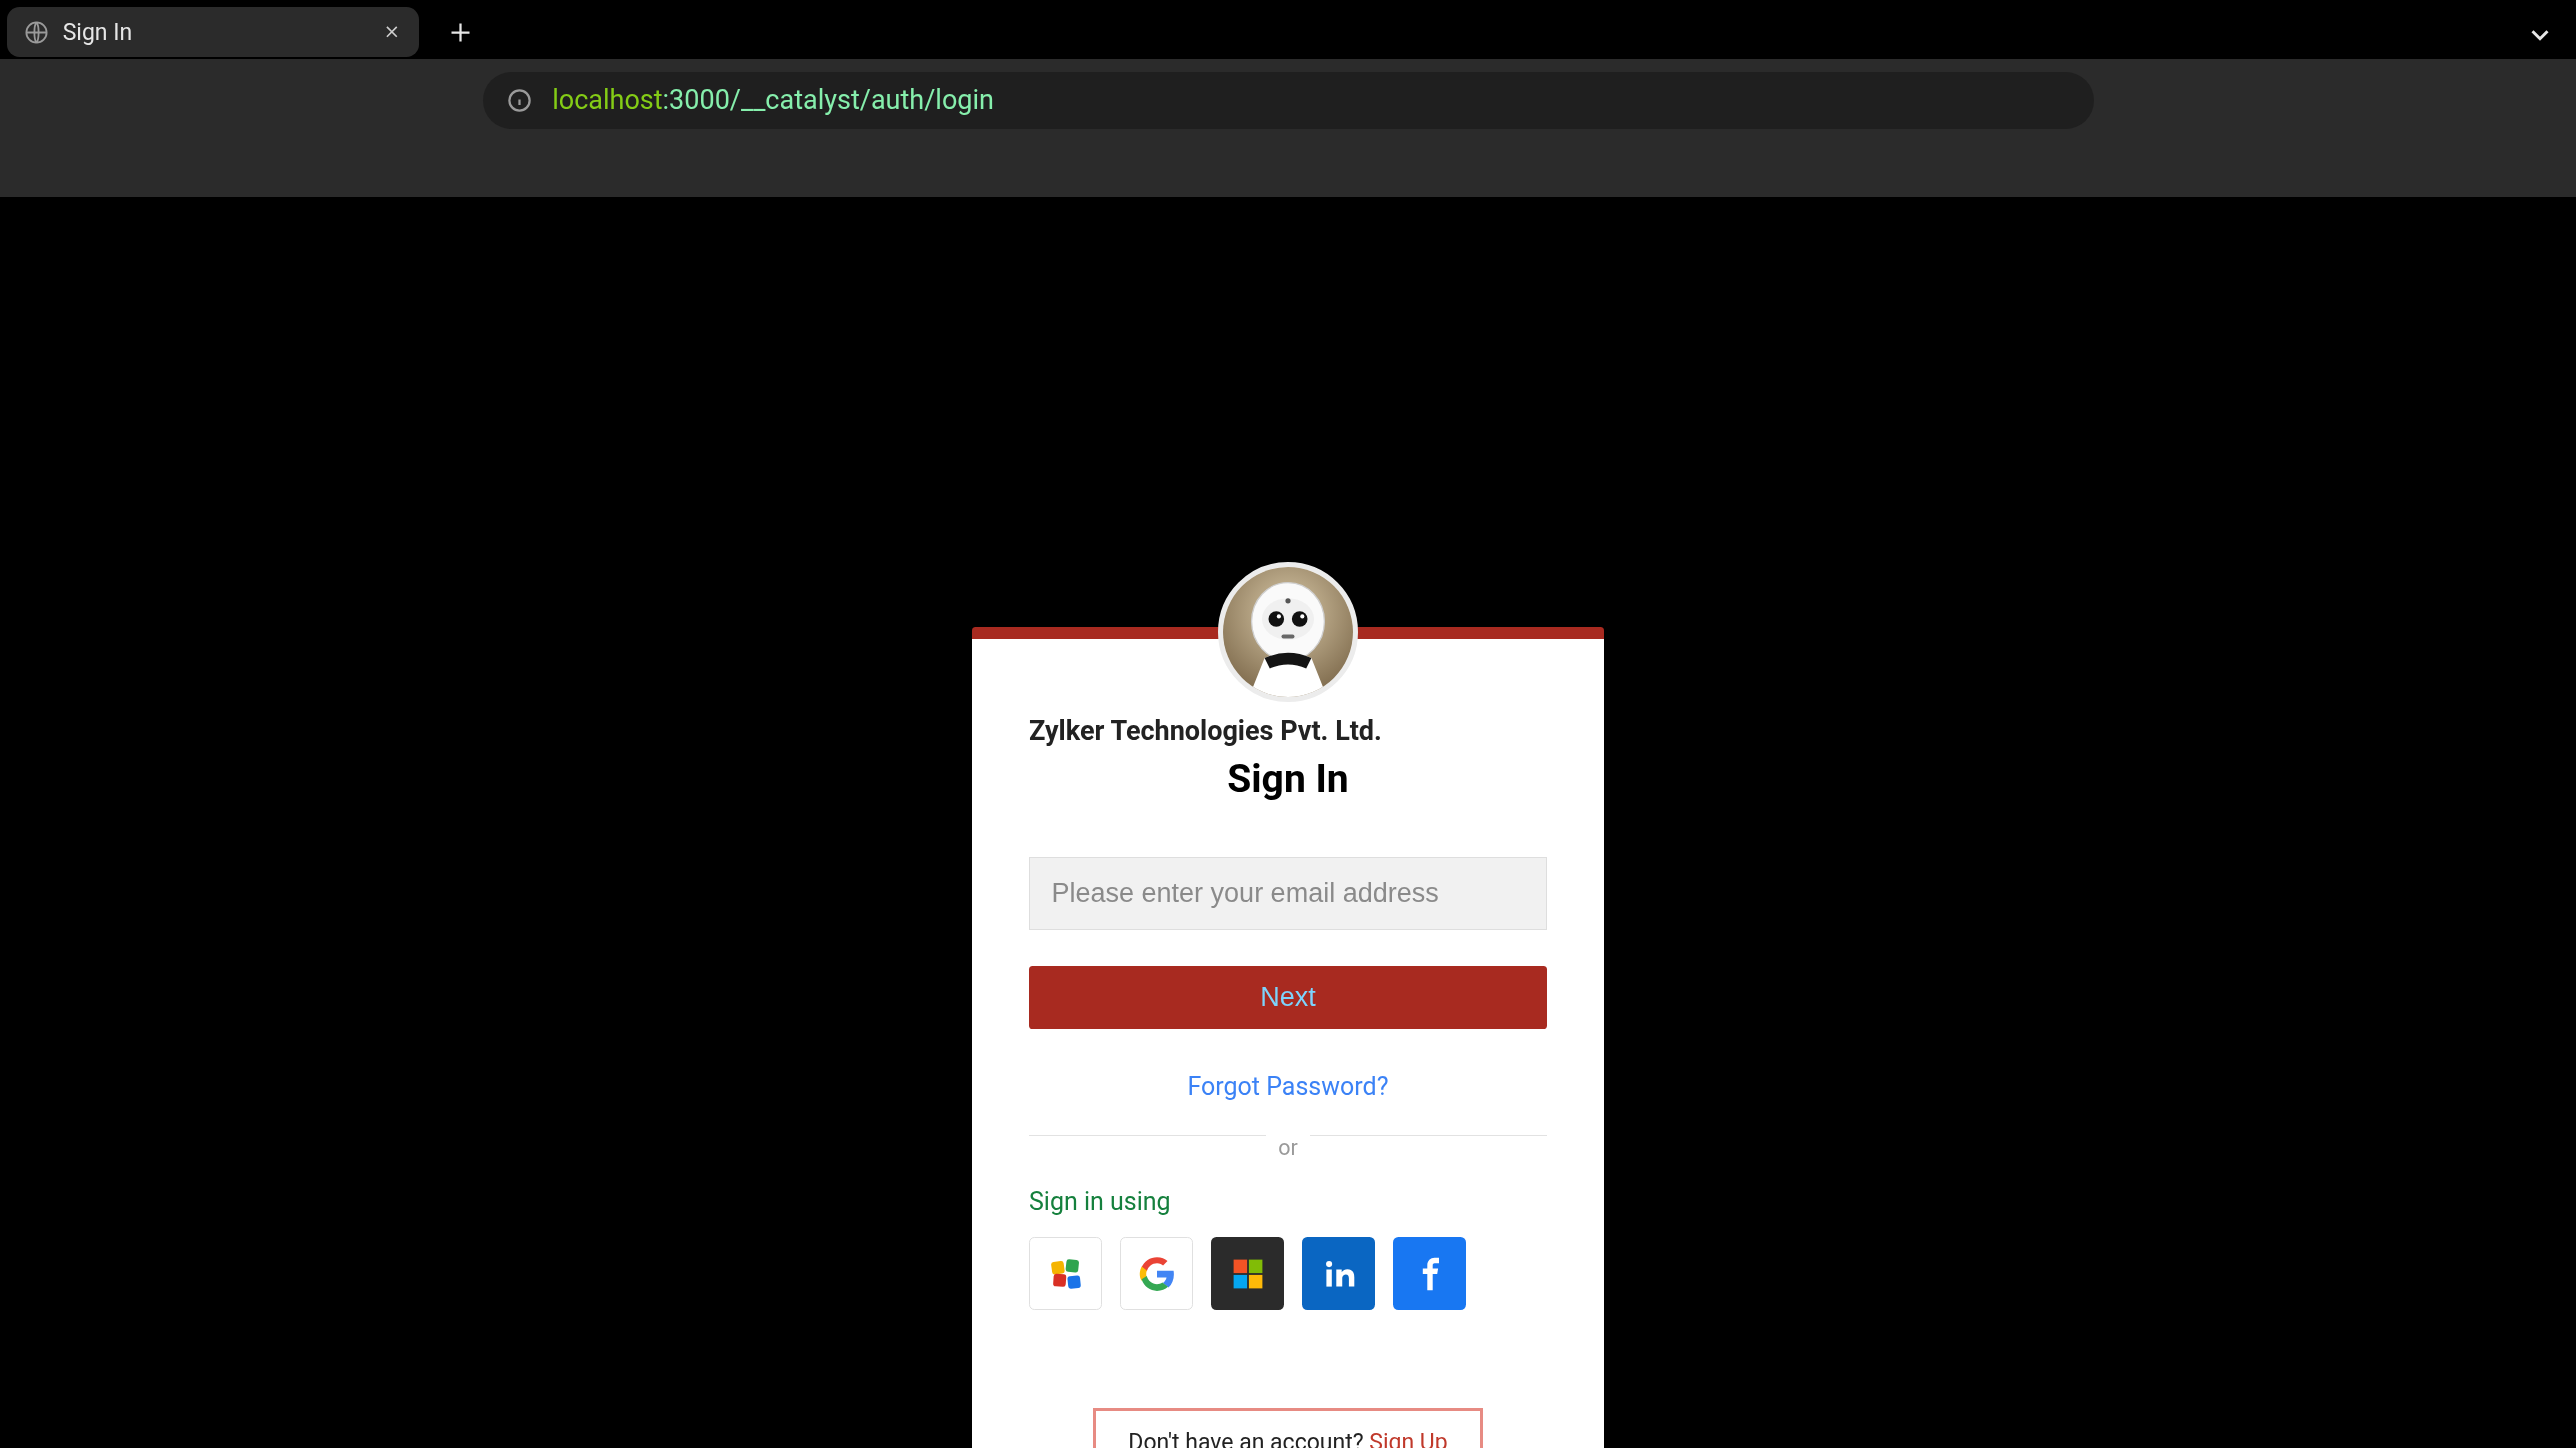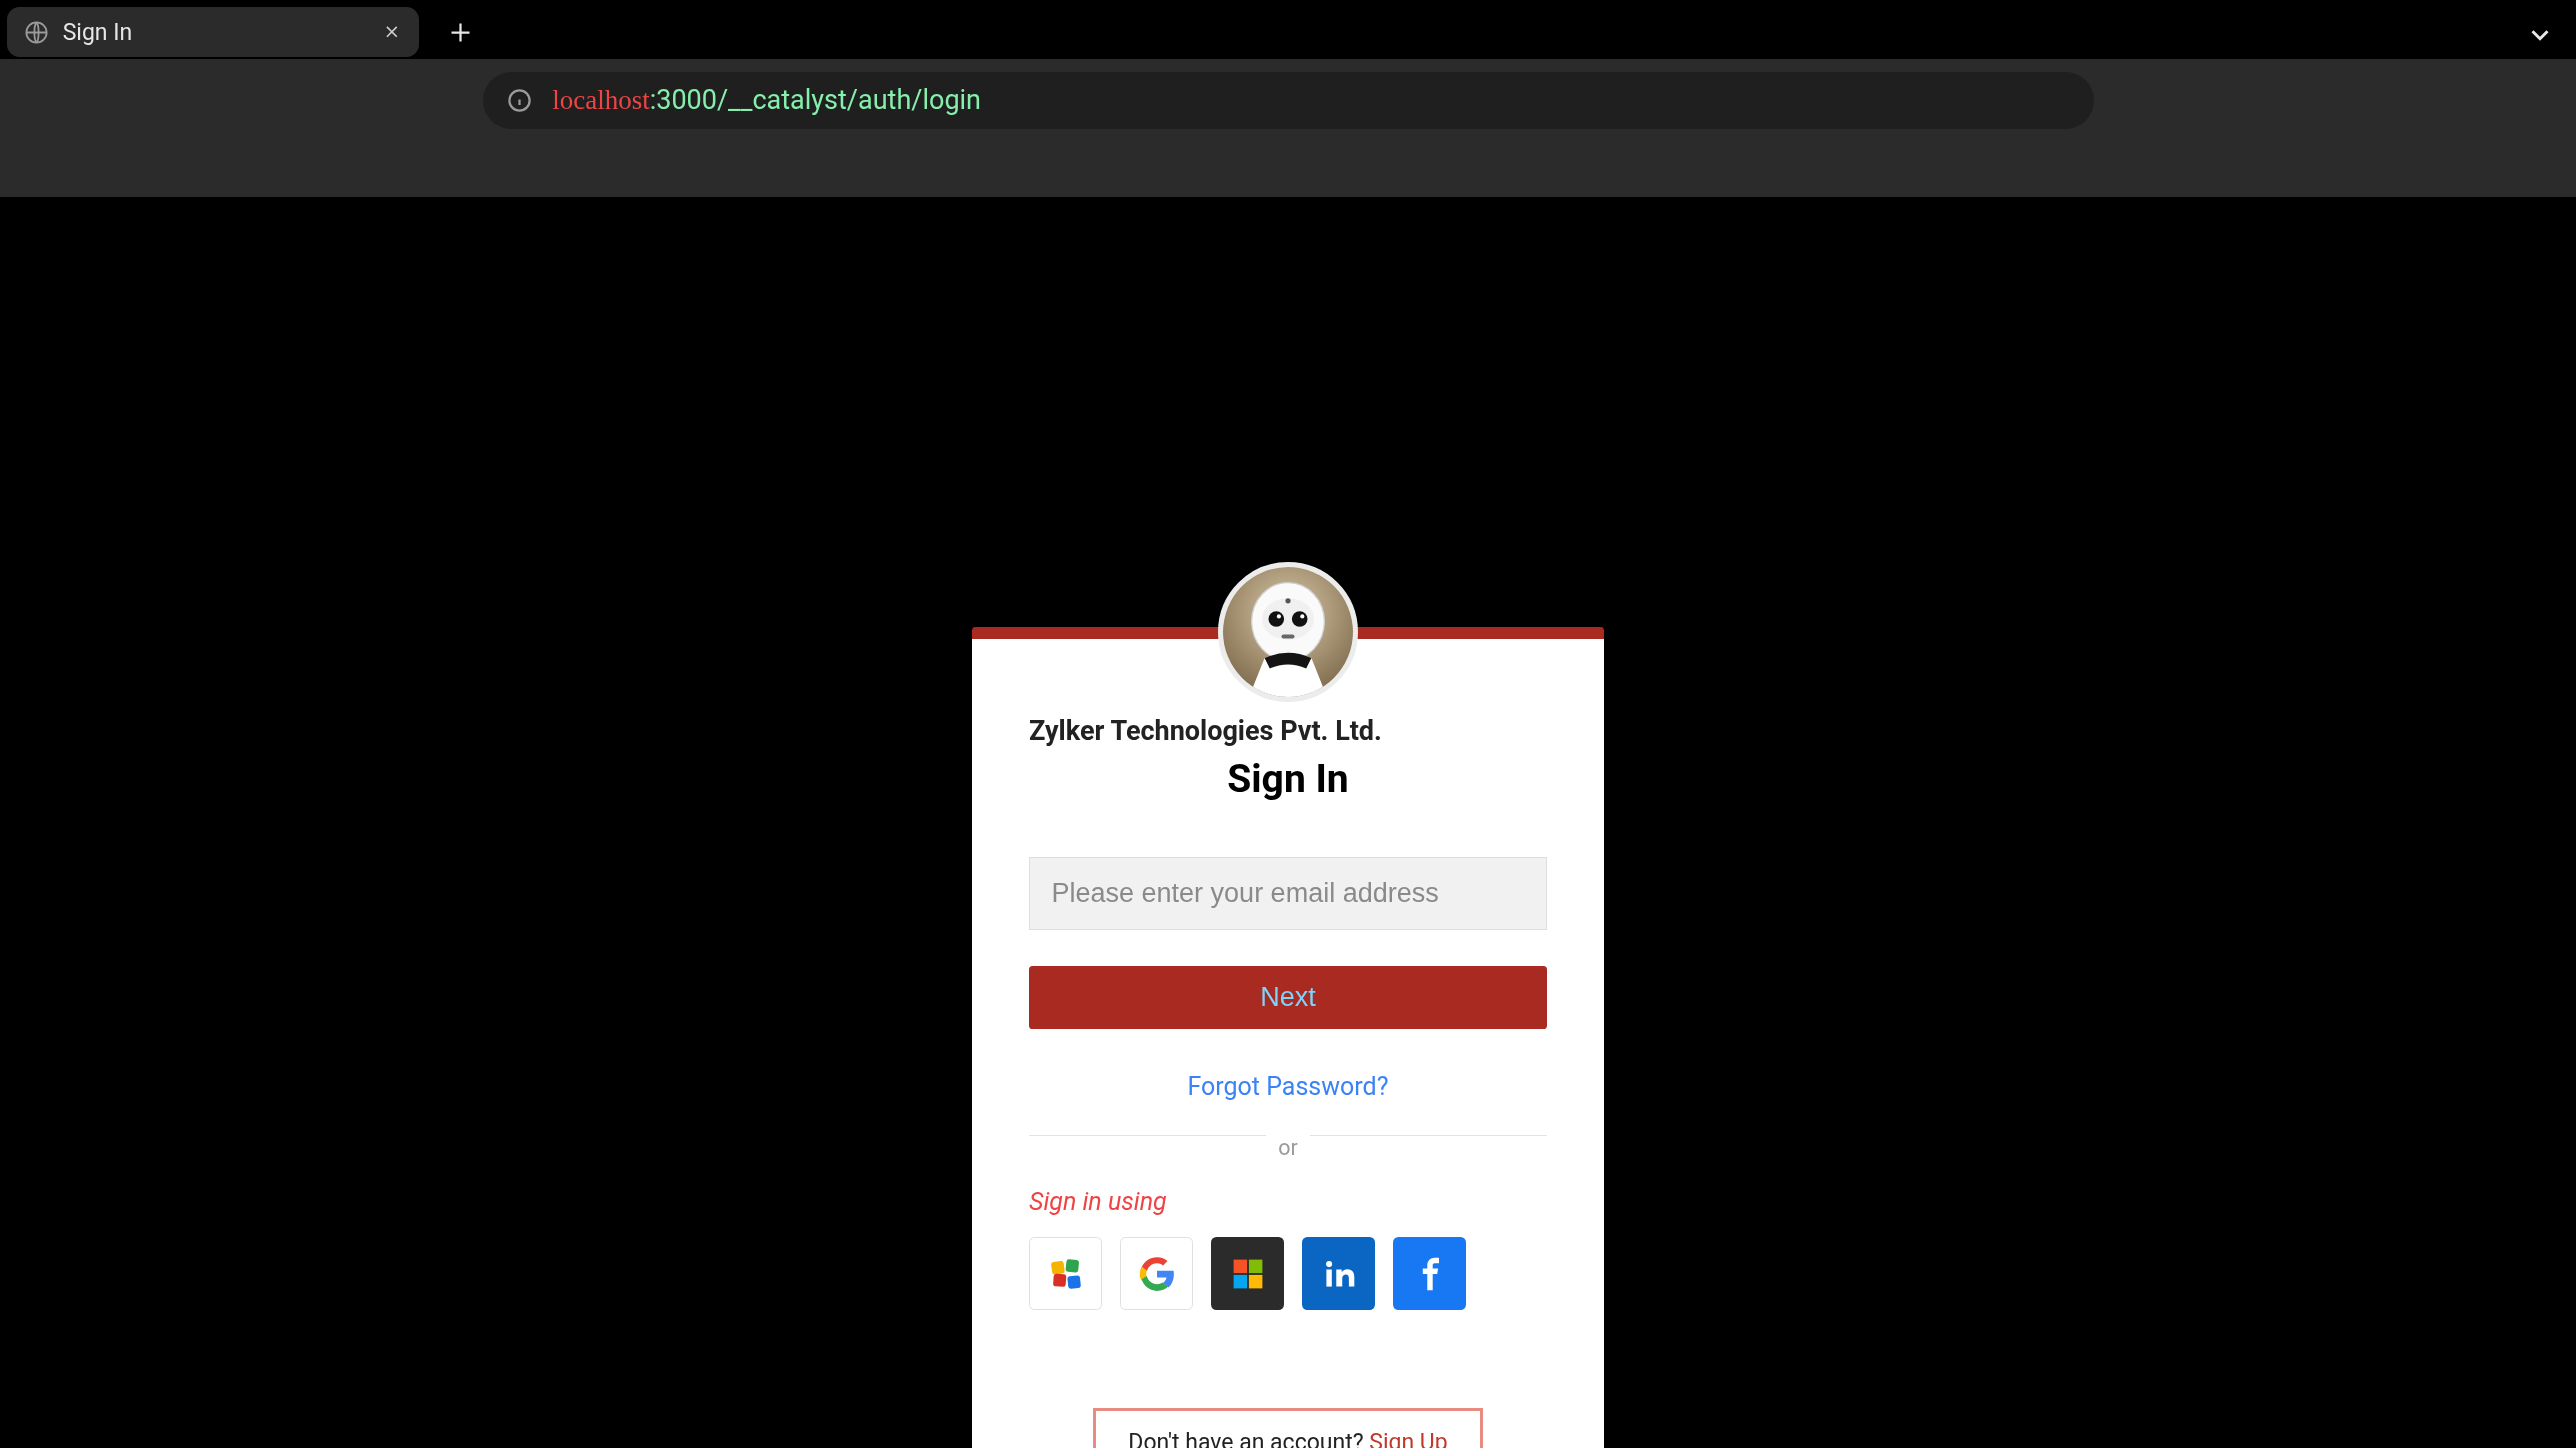--- a/index.html
+++ b/index.html
@@ -71,21 +71,21 @@
     width: 1611px;
     height: 57px;
     background: #1f1f1f;
     border-radius: 29px;
     padding: 0 23px;
     gap: 19.7px;
     font-size: 27px;
     color: #bfbfbf;
   }
   .site-info-icon svg { width: 27px; height: 27px; display: block; color: #9a9a9a; }
-  .address-host { color: #ef4444; font-family: Liberation Serif, serif; }
+  .address-host { color: #84cc16; }
   .address-path { color: #86efac; }
 
   
   .viewport {
     width: 100%;
     height: calc(100% - 197px);
     background: #000;
     position: relative;
   }
 
@@ -182,22 +182,21 @@
     content: "";
     flex: 1;
     height: 0.9px;
     background: #e2e2e2;
   }
   .divider span { padding: 0 12.5px; }
 
   .signin-using {
     margin-top: 27px;
     font-size: 25px;
-    color: #ef4444;
-    font-style: italic;
+    color: #15803d;
   }
 
   .social-row {
     display: flex;
     gap: 18px;
     margin-top: 21.5px;
   }
   .social-btn {
     width: 73px;
     height: 73px;

